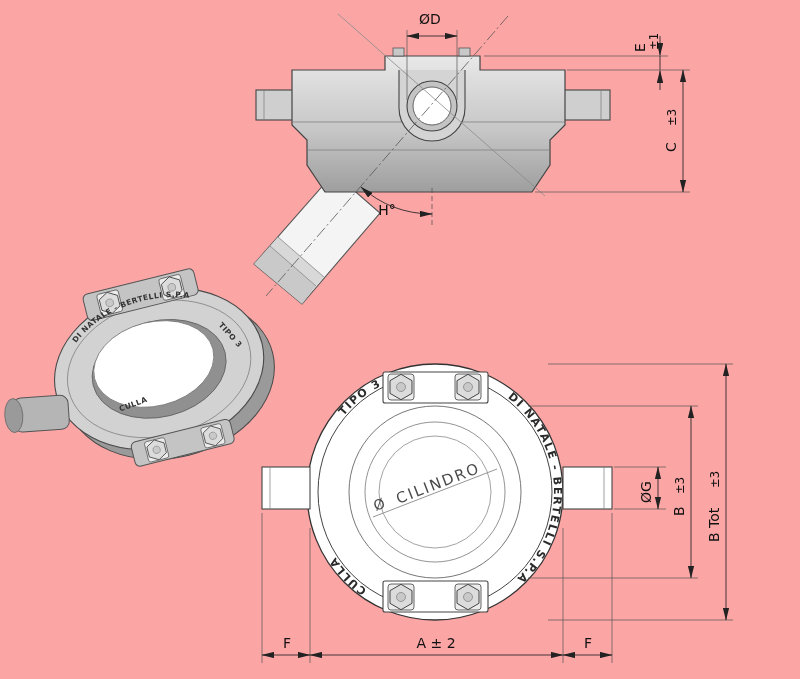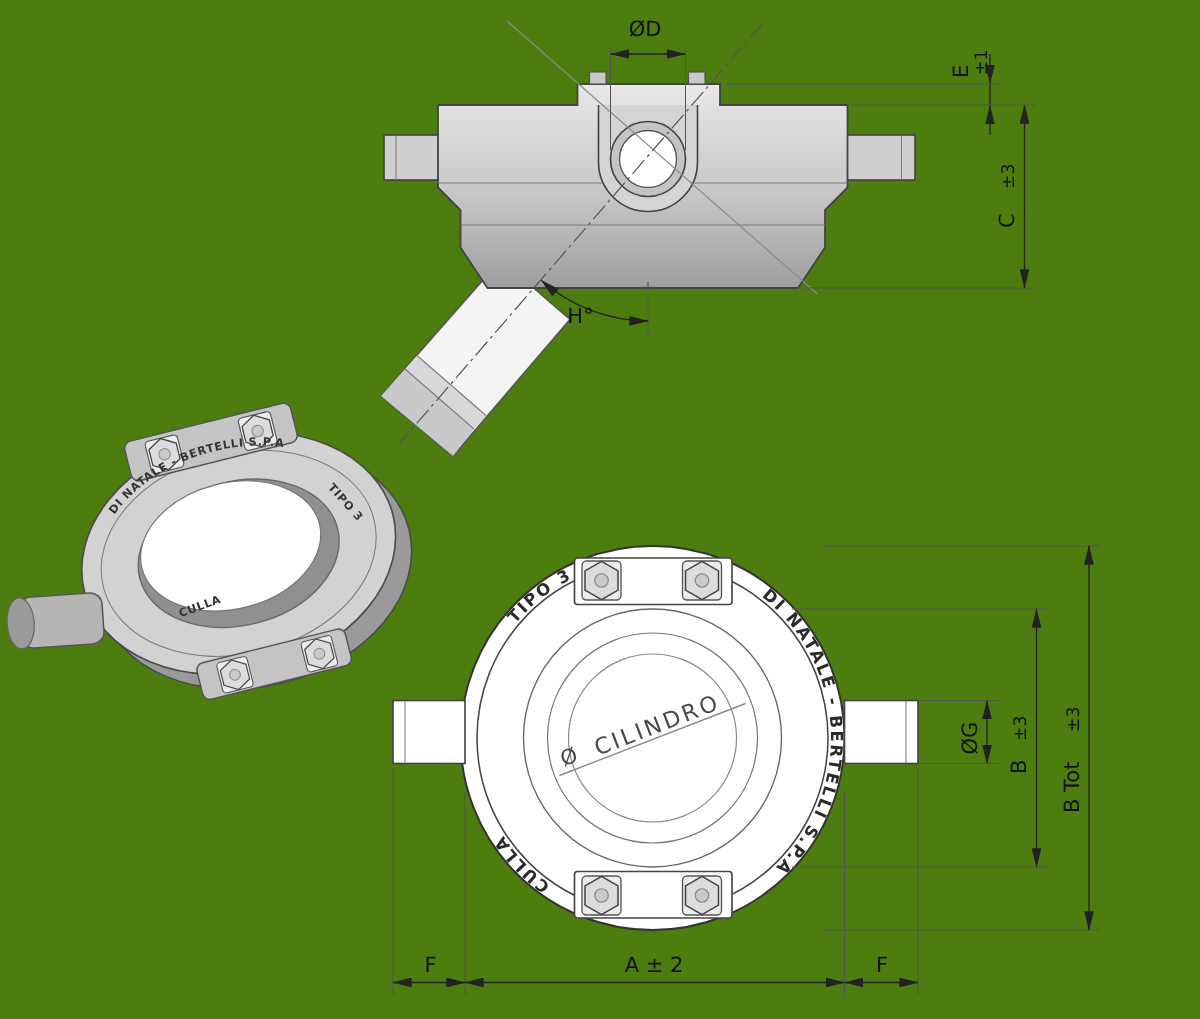--- a/index.html
+++ b/index.html
@@ -1,16 +1,16 @@
 <!DOCTYPE html>
 <html><head>
 <meta charset="utf-8">
 <style>
   html,body{margin:0;padding:0;background:#ffffff;}
-  .canvas{position:relative;width:800px;height:679px;background:#4d7c0f;overflow:hidden;
+  .canvas{position:relative;width:800px;height:679px;background:#fca5a5;overflow:hidden;
           font-family:"DejaVu Sans", sans-serif;text-align:center;}
   svg{display:block;}
   .thin{fill:none;stroke:#7a7a7a;stroke-width:0.7;}
   .extline{stroke:#555;stroke-width:0.7;fill:none;}
   .dimline{stroke:#222;stroke-width:0.85;fill:none;}
   .dashdot{stroke:#555;stroke-width:0.8;fill:none;stroke-dasharray:12 3 2 3;}
   .dashed{stroke:#555;stroke-width:0.8;fill:none;stroke-dasharray:5 3;}
   .dimtext{font-size:14px;fill:#111;}
   .toltext{font-size:11.5px;fill:#111;}
   .ringtext{font-size:11px;font-weight:bold;fill:#2a2a2a;letter-spacing:1.5px;}

